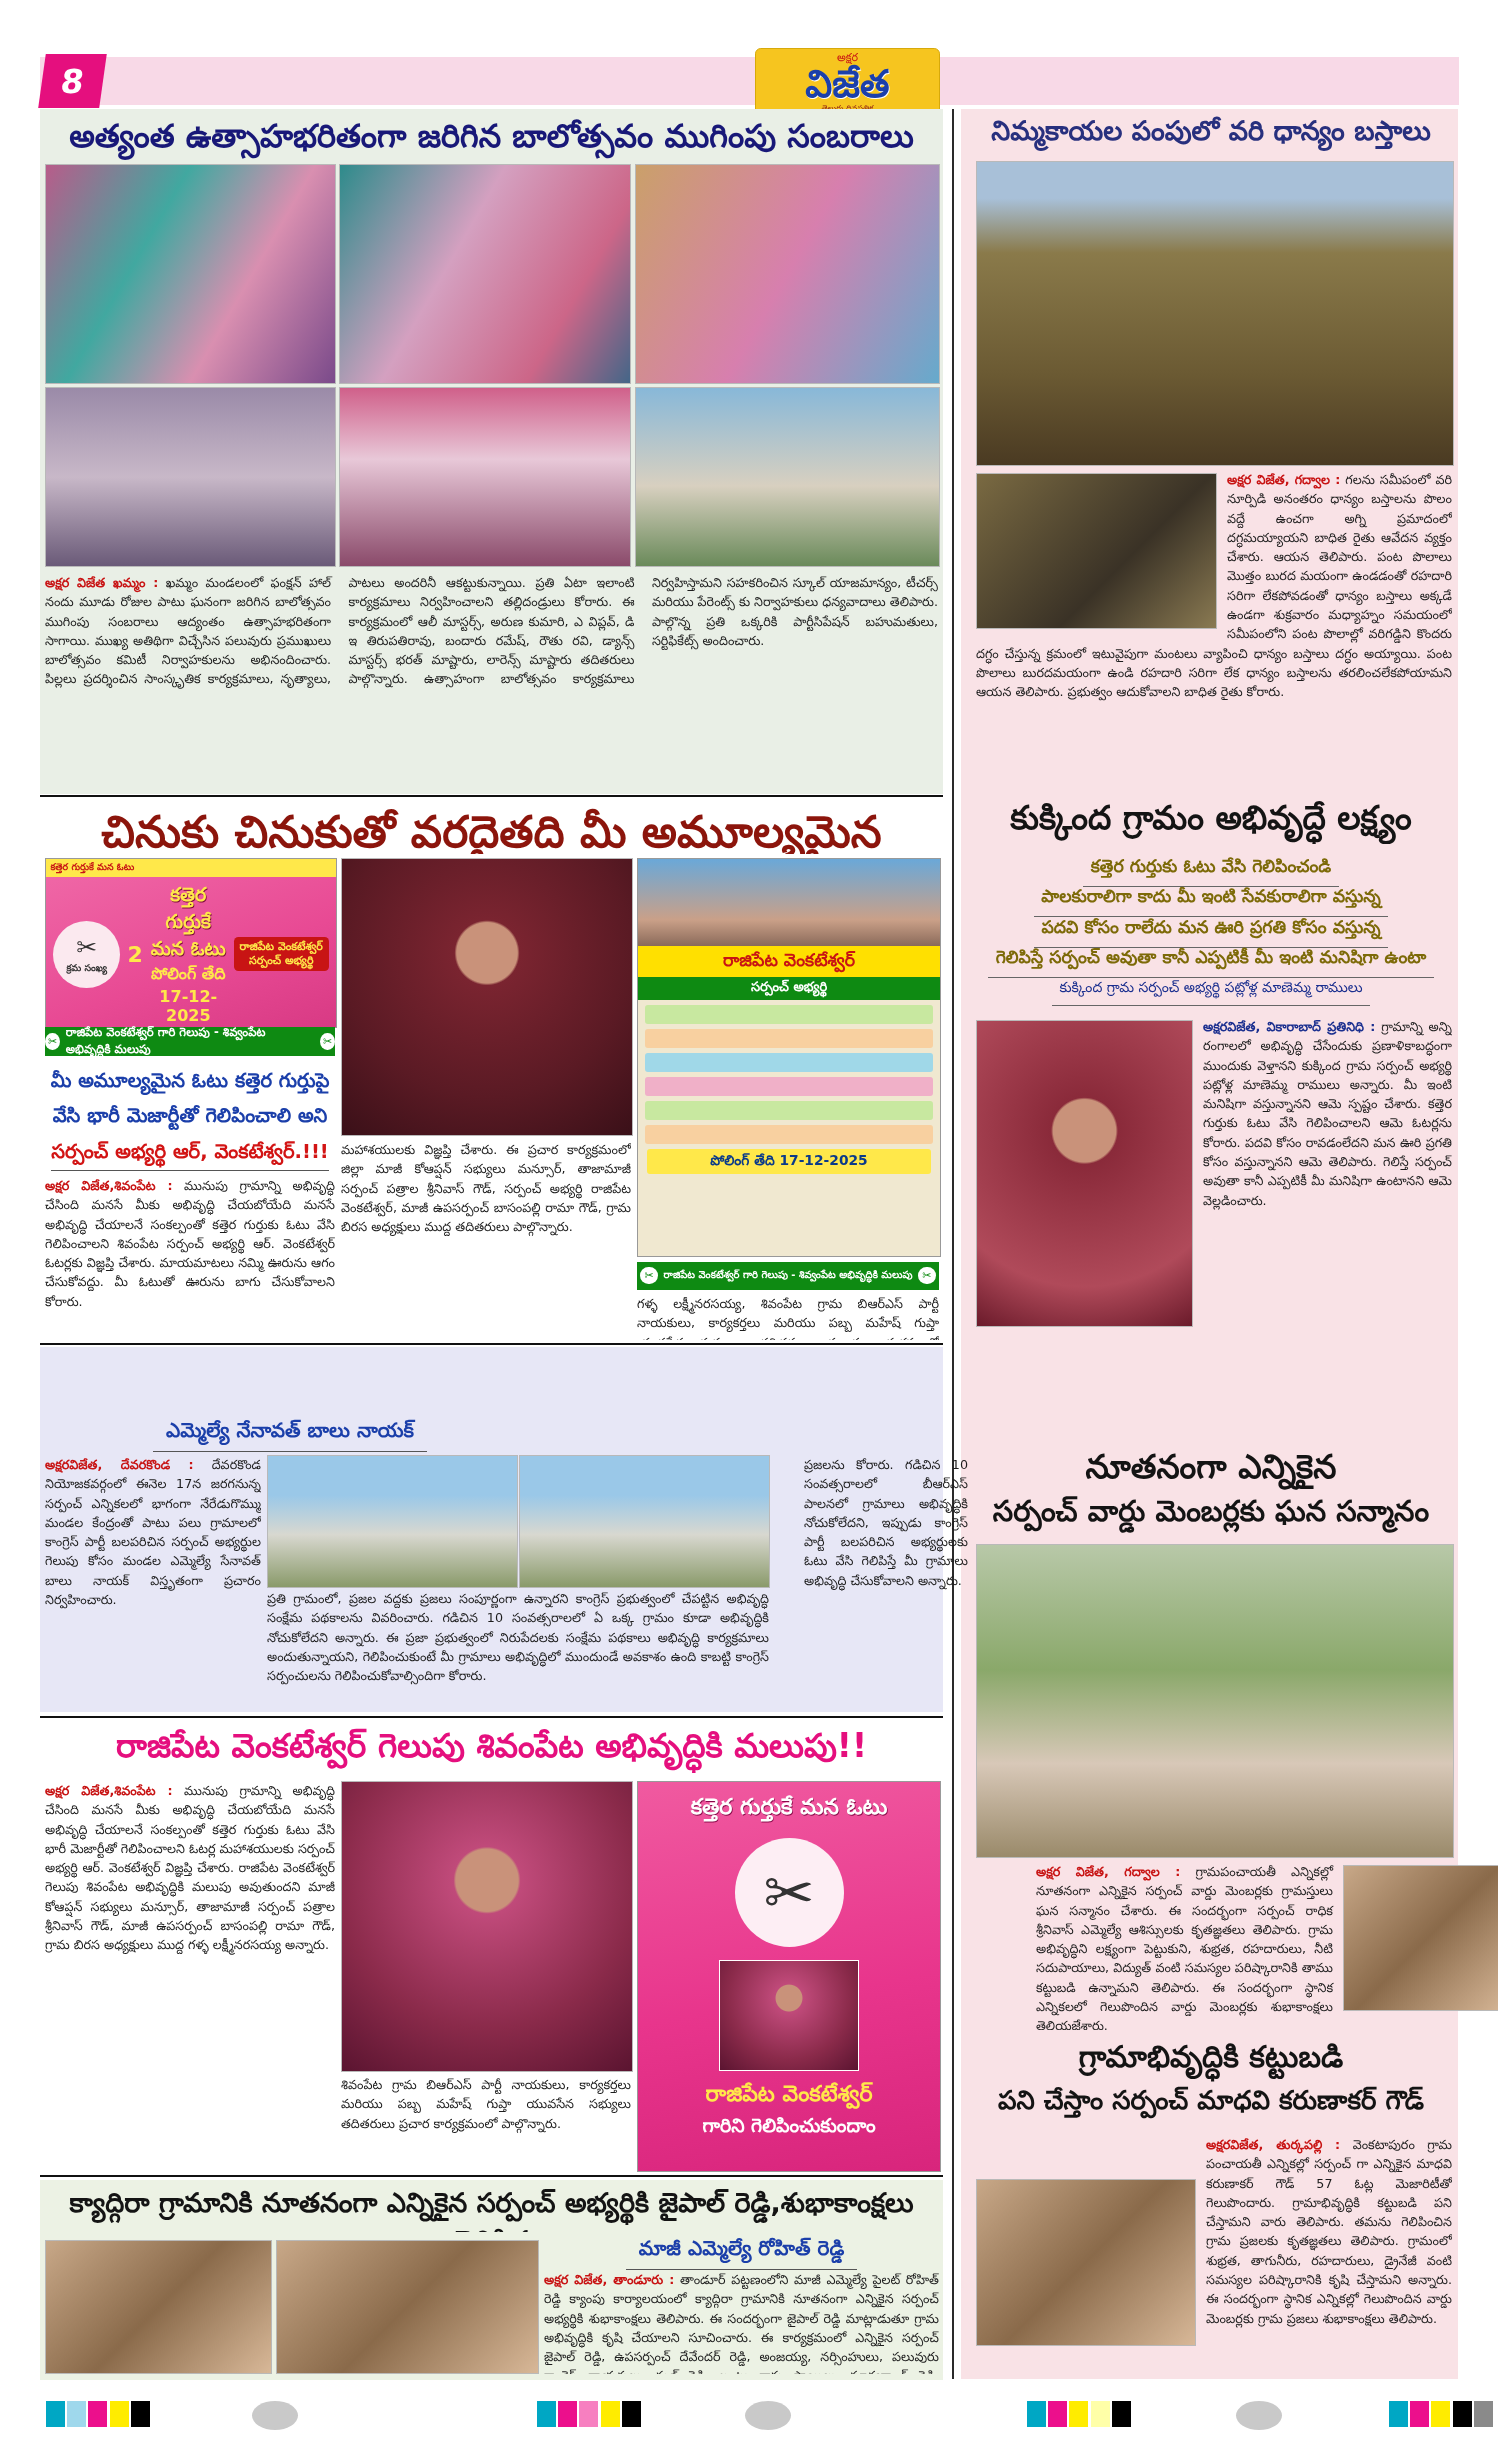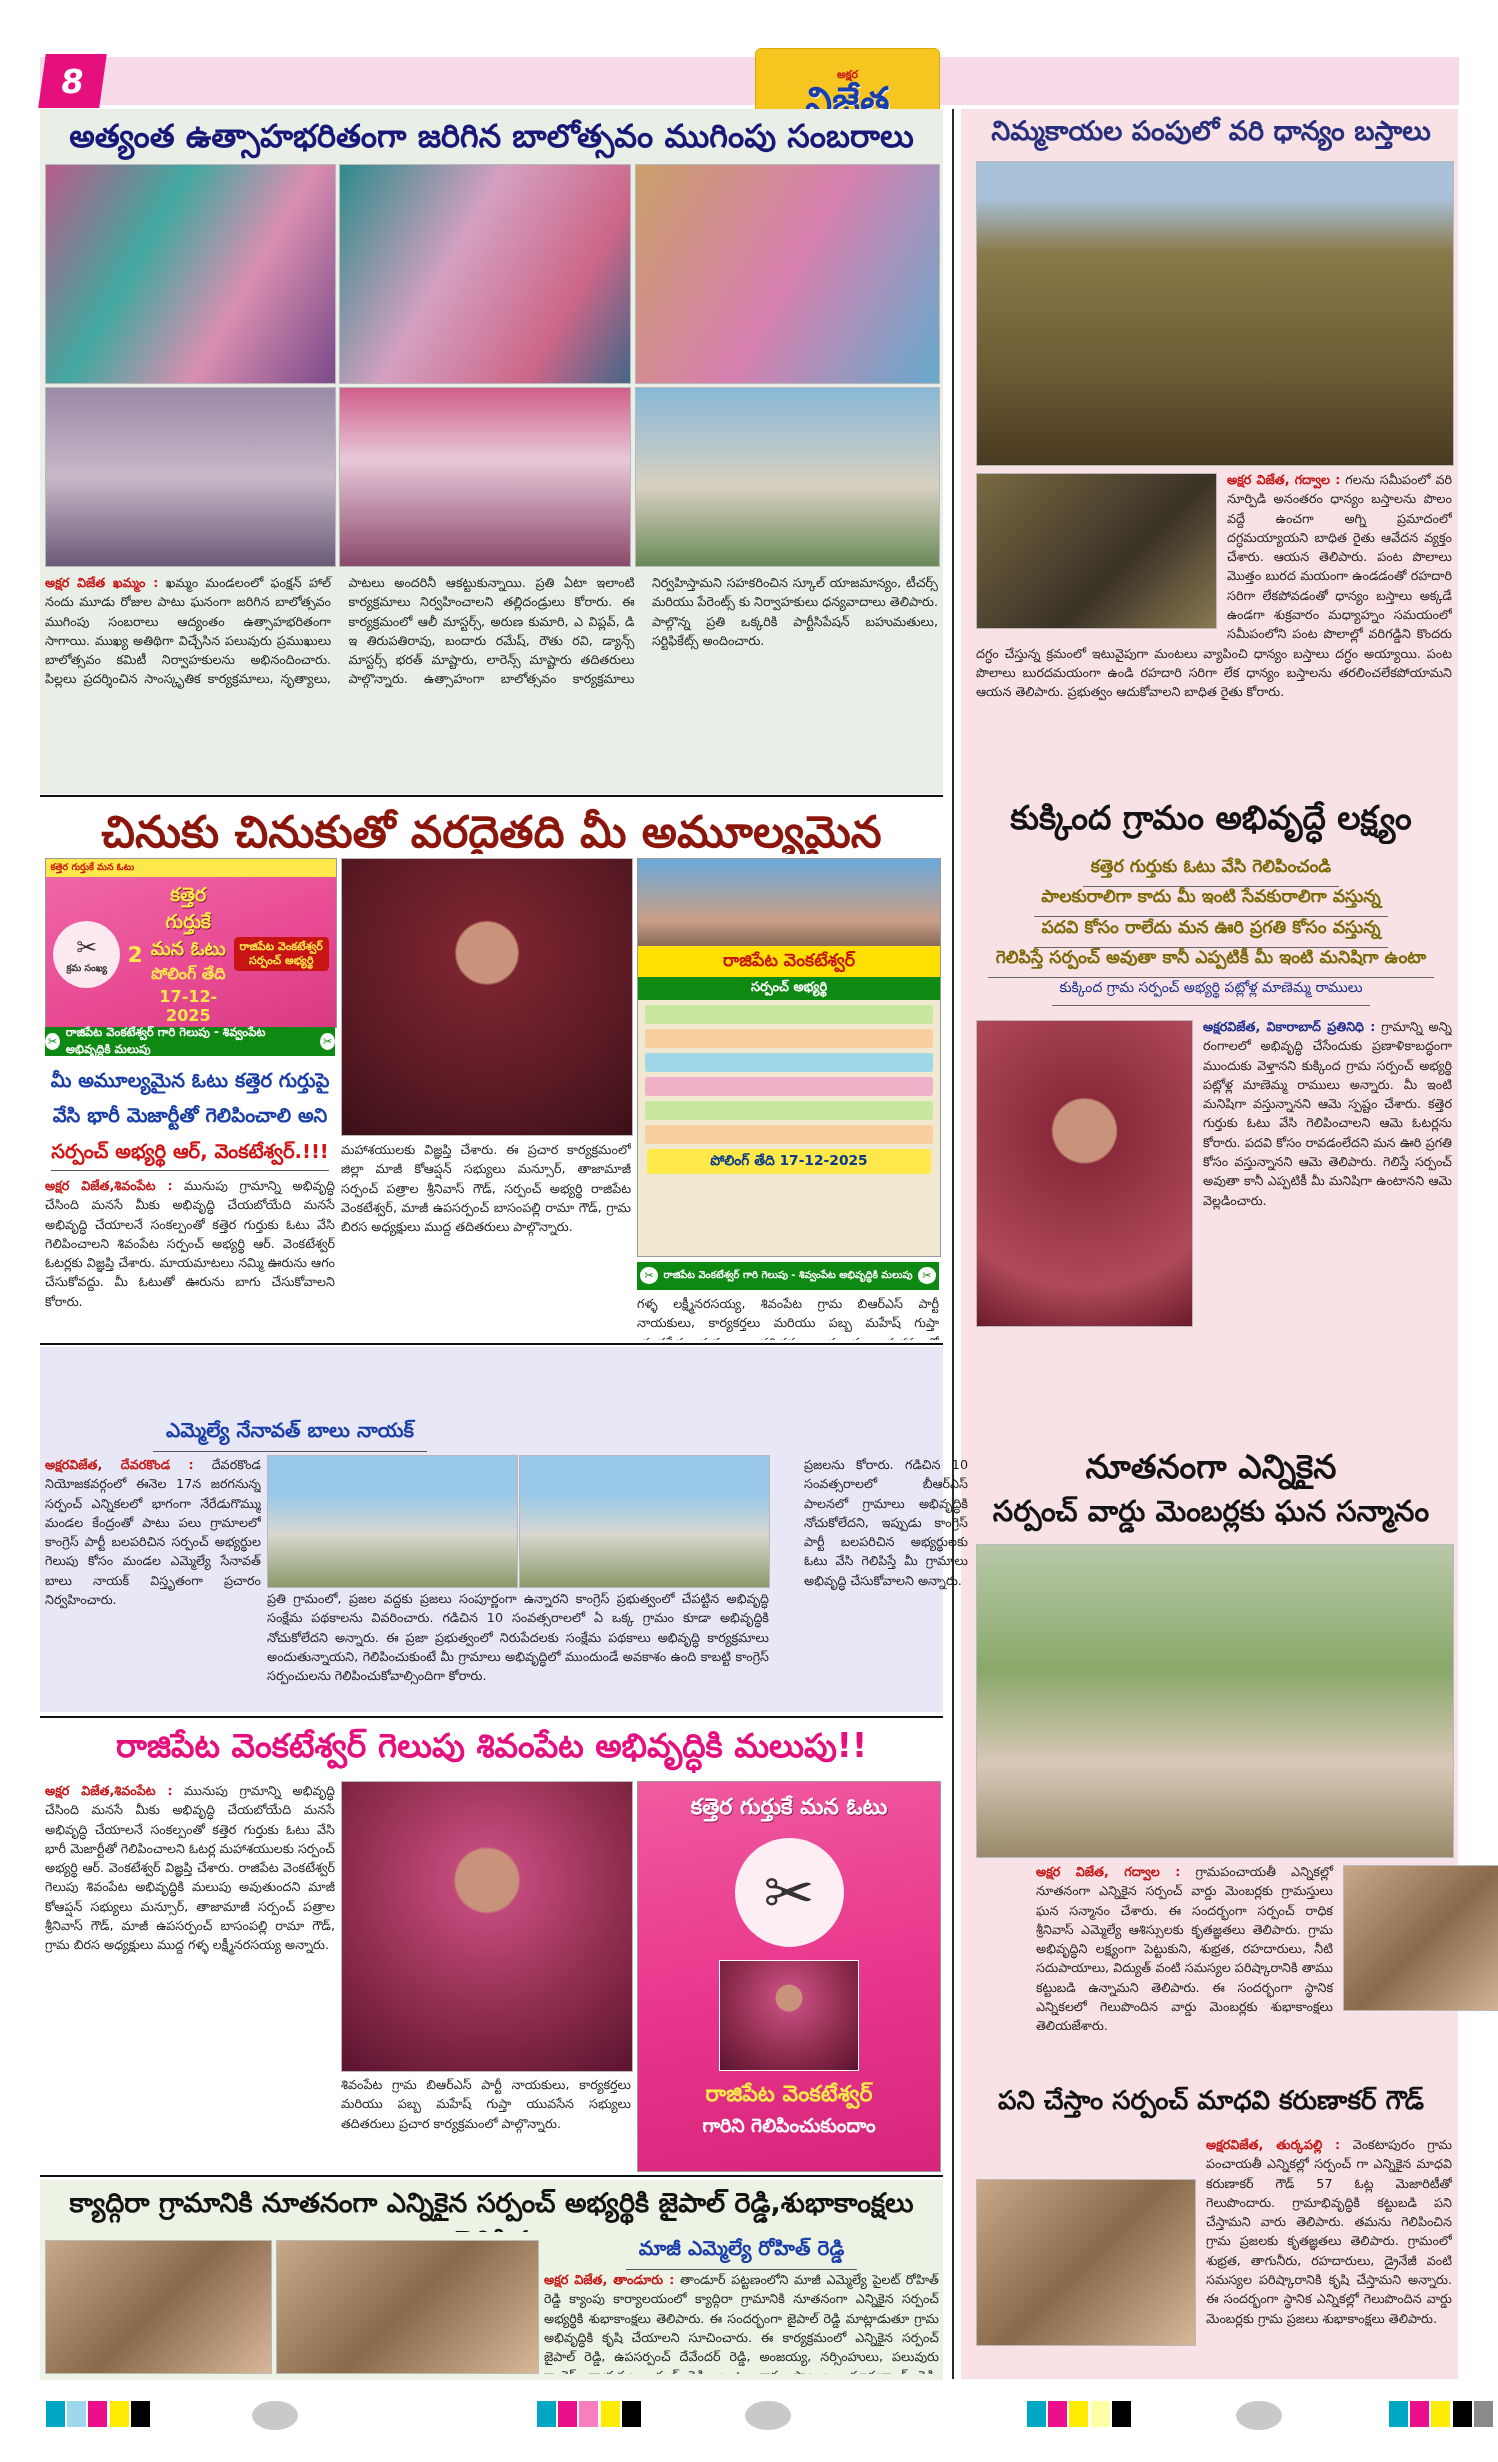--- a/index.html
+++ b/index.html
@@ -10,21 +10,21 @@
   .c{text-align:center;}
   .just{text-align:justify;}
 
   
   .hdr-band{left:40px;top:57px;width:1419px;height:48px;background:#f8d9e7;}
   .pgnum{left:42px;top:54px;width:61px;height:54px;background:#e50f7e;color:#fff;
          font-size:33px;font-weight:bold;display:flex;align-items:center;justify-content:center;
          transform:skewX(-8deg);}
   .logo{left:755px;top:48px;width:183px;height:70px;background:#f6c51f;border:1.5px solid #d7a90a;
         border-radius:5.8px;text-align:center;line-height:1;}
-  .logo .pre{color:#c81414;font-size:11px;font-weight:bold;display:block;margin-top:20px;}
+  .logo .pre{color:#c81414;font-size:11px;font-weight:normal;display:block;margin-top:3px;}
   .logo .main{color:#1b3faa;font-size:38px;font-weight:bold;display:block;margin-top:1.5px;
               text-shadow:0.7px 0.7px 0 #fff;}
   .logo .tag{color:#8a1414;font-size:8px;display:block;margin-top:2.9px;}
   .datebox{left:1103px;top:59px;width:339px;height:44px;background:#e50f7e;color:#fff;
            font-size:27px;font-weight:bold;display:flex;align-items:center;justify-content:center;
            clip-path:polygon(19px 0,100% 0,100% 100%,0 100%);}
 
   
   .divider-v{left:952px;top:109px;width:2.2px;height:2270px;background:#2a2a2a;}
   .rule-h{height:2.2px;background:#111;}
@@ -274,20 +274,21 @@
 
   <div class="abs c h-rk ovf" style="left:969px;top:1447px;width:484px;height:45px;">నూతనంగా ఎన్నికైన</div>
   <div class="abs c h-rk ovf" style="left:969px;top:1494px;width:484px;height:45px;font-size:29px;">సర్పంచ్ వార్డు మెంబర్లకు ఘన సన్మానం</div>
   <div class="abs photo g-sanman" style="left:976px;top:1544px;width:476px;height:312px;"></div>
   <div class="abs body-t just ovf" style="left:1004px;top:1862px;width:476px;height:168px;margin-left:32px;">
     <div class="photo g-group fr" style="width:167px;height:144px;"></div>
     <span class="dl-red">అక్షర విజేత, గద్వాల :</span>
     <span>గ్రామపంచాయతీ ఎన్నికల్లో నూతనంగా ఎన్నికైన సర్పంచ్ వార్డు మెంబర్లకు గ్రామస్తులు ఘన సన్మానం చేశారు. ఈ సందర్భంగా సర్పంచ్ రాధిక శ్రీనివాస్ ఎమ్మెల్యే ఆశిస్సులకు కృతజ్ఞతలు తెలిపారు. గ్రామ అభివృద్ధిని లక్ష్యంగా పెట్టుకుని, శుభ్రత, రహదారులు, నీటి సదుపాయాలు, విద్యుత్ వంటి సమస్యల పరిష్కారానికి తాము కట్టుబడి ఉన్నామని తెలిపారు. ఈ సందర్భంగా స్థానిక ఎన్నికలలో గెలుపొందిన వార్డు మెంబర్లకు శుభాకాంక్షలు తెలియజేశారు.</span>
   </div>
 
+  <div class="abs c h-rk ovf" style="left:969px;top:2039px;width:484px;height:44px;font-size:30px;">గ్రామాభివృద్ధికి కట్టుబడి</div>
   <div class="abs c h-rk ovf" style="left:969px;top:2085px;width:484px;height:44px;font-size:26px;">పని చేస్తాం సర్పంచ్ మాధవి కరుణాకర్ గౌడ్</div>
   <div class="abs body-t just ovf" style="left:976px;top:2135px;width:476px;height:238px;">
     <div class="photo g-group fl" style="width:218px;height:165px;margin-top:44px;"></div>
     <span class="dl-red">అక్షరవిజేత, తుర్కపల్లి :</span>
     <span>వెంకటాపురం గ్రామ పంచాయతీ ఎన్నికల్లో సర్పంచ్ గా ఎన్నికైన మాధవి కరుణాకర్ గౌడ్ 57 ఓట్ల మెజారిటీతో గెలుపొందారు. గ్రామాభివృద్ధికి కట్టుబడి పని చేస్తామని వారు తెలిపారు. తమను గెలిపించిన గ్రామ ప్రజలకు కృతజ్ఞతలు తెలిపారు. గ్రామంలో శుభ్రత, తాగునీరు, రహదారులు, డ్రైనేజీ వంటి సమస్యల పరిష్కారానికి కృషి చేస్తామని అన్నారు. ఈ సందర్భంగా స్థానిక ఎన్నికల్లో గెలుపొందిన వార్డు మెంబర్లకు గ్రామ ప్రజలు శుభాకాంక్షలు తెలిపారు.</span>
   </div>
 
   <div class="abs marks" style="left:46px;top:2401px;">
     <i class="teal"></i><i class="lblue"></i><i class="mag"></i><i class="yel"></i><i class="blk"></i>
   </div>

